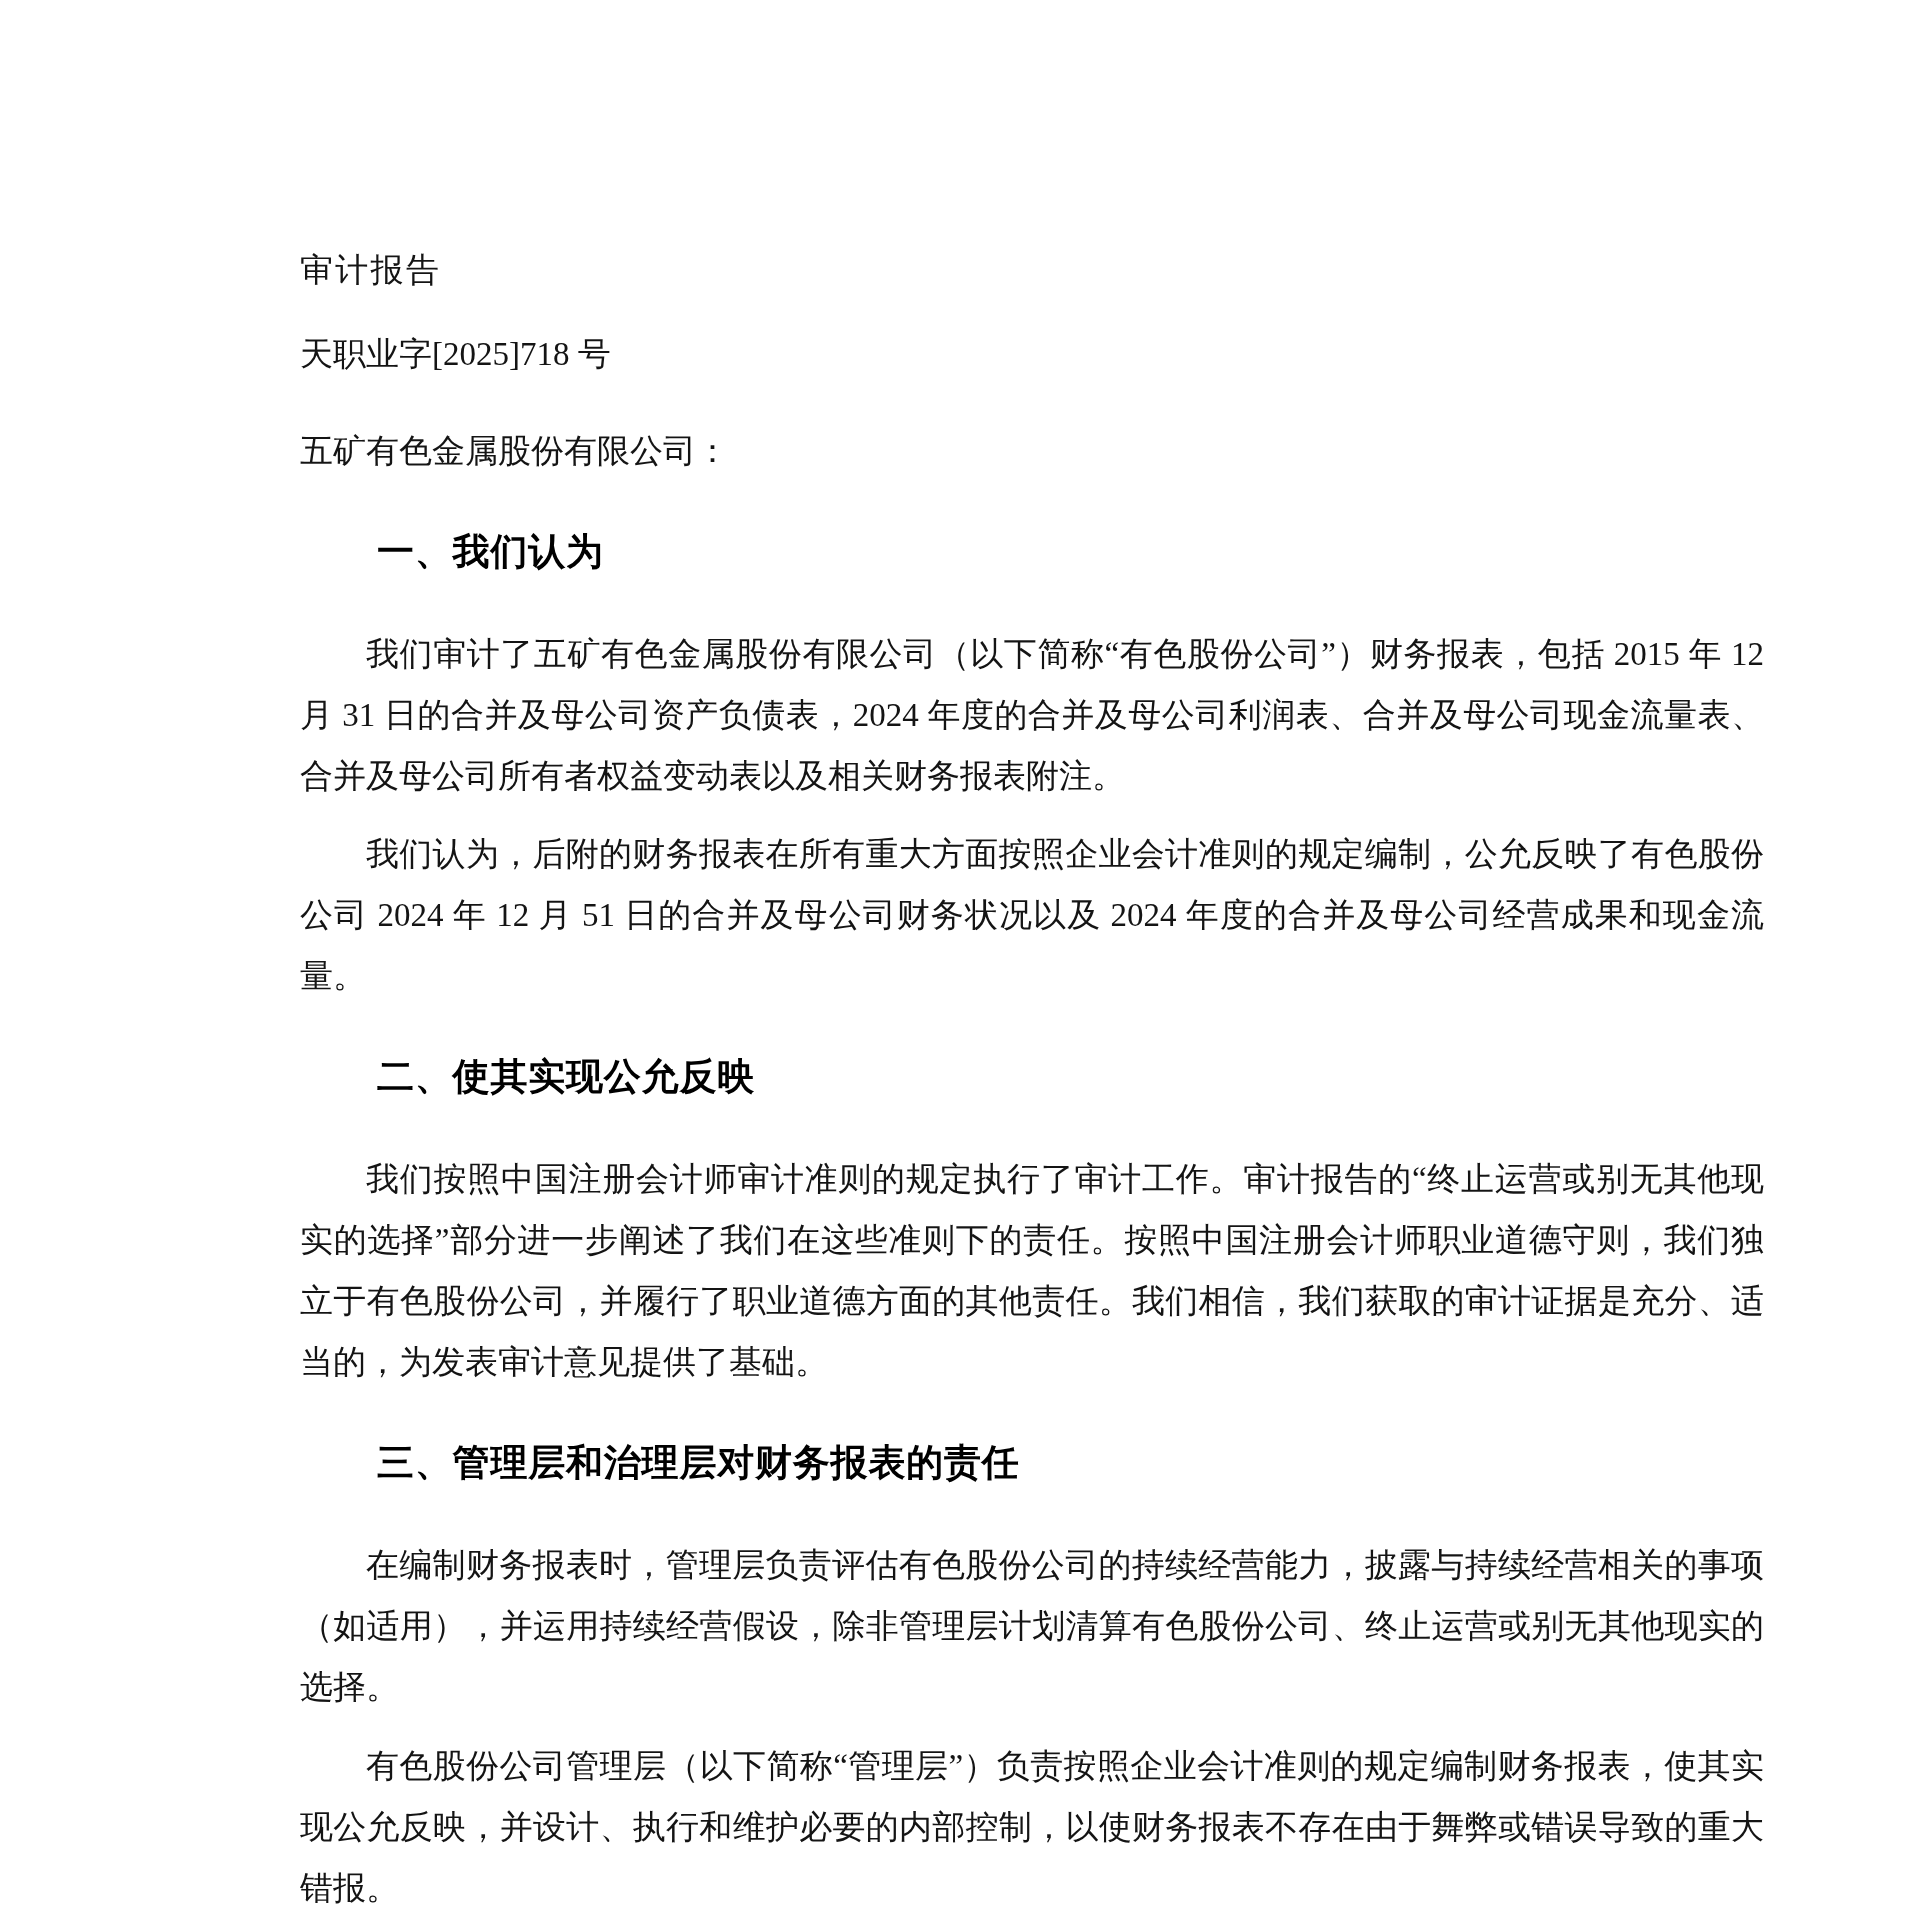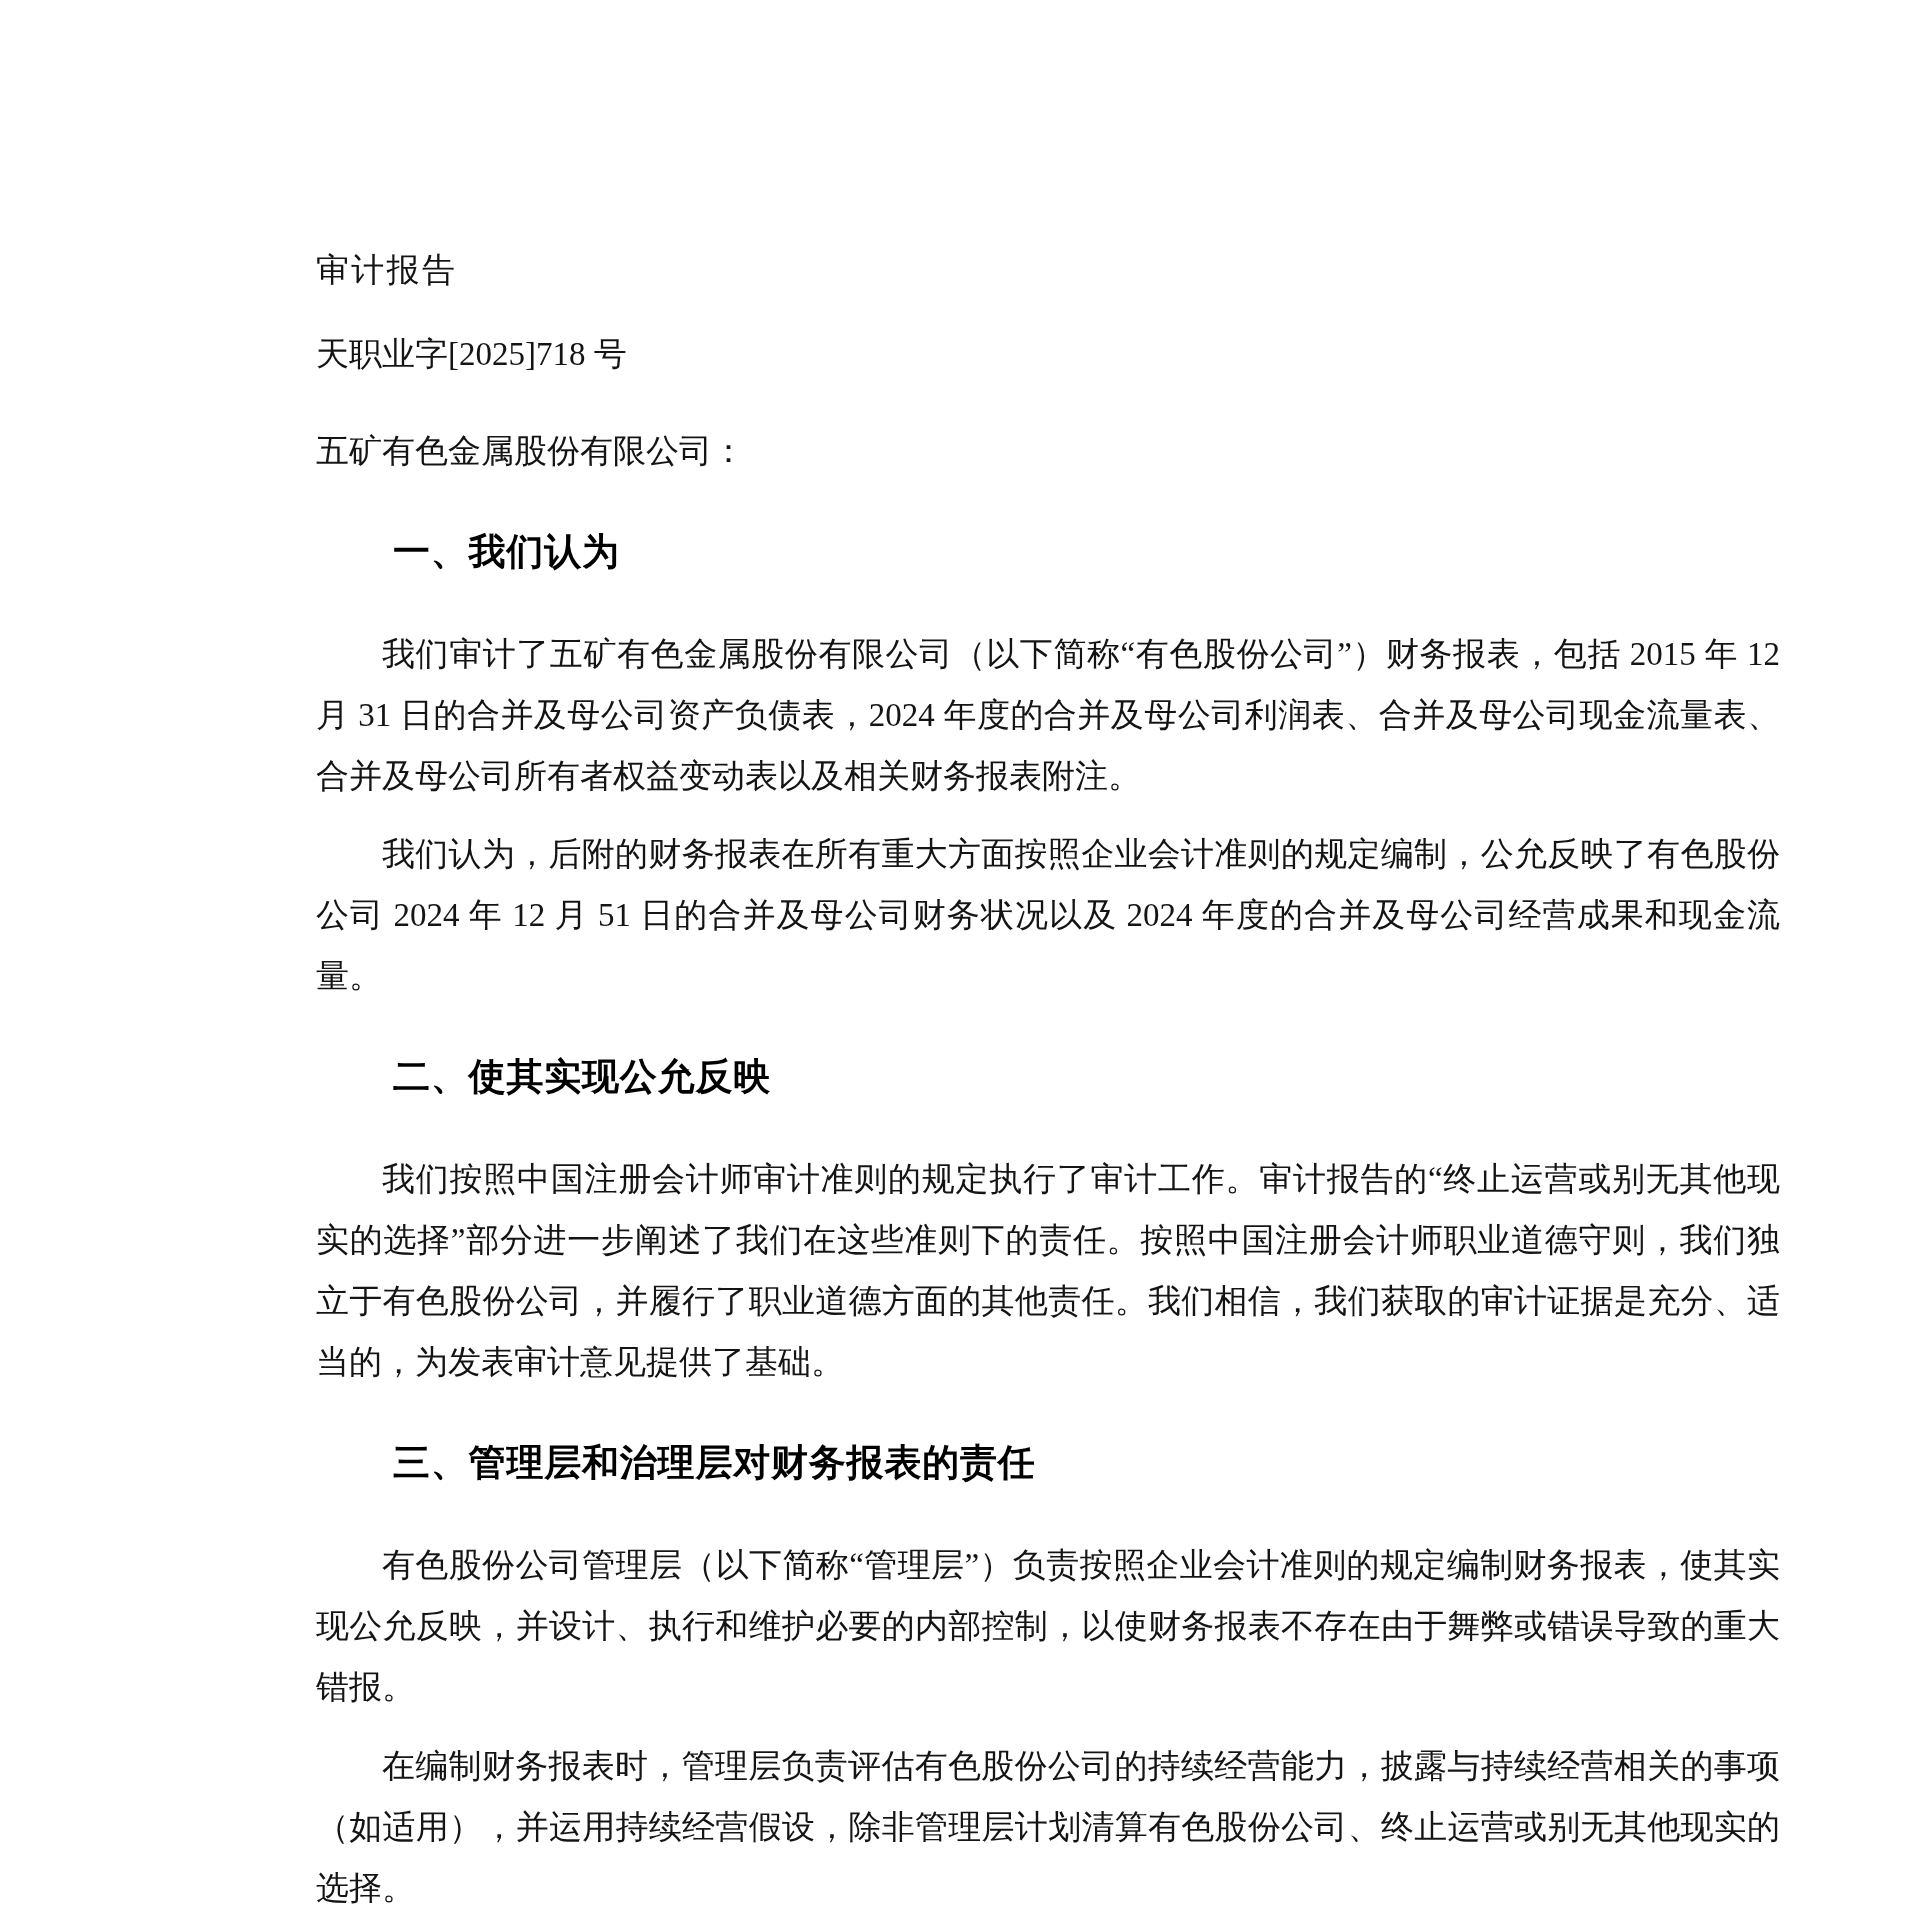--- a/index.html
+++ b/index.html
@@ -7,21 +7,21 @@
     position: relative;
     width: 1996px;
     height: 2828px;
     background: #ffffff;
     color: #141414;
     font-family: "Liberation Serif", "DejaVu Serif", serif;
     overflow: hidden;
   }
   .content {
     position: absolute;
-    left: 316px;
+    left: 300px;
     top: 0;
     width: 1464px;
     padding-top: 240px;
   }
   .doc-type {
     font-size: 33px;
     line-height: 61px;
     letter-spacing: 2.3px;
   }
   .ref-number {
@@ -66,19 +66,19 @@
     <div class="addressee">五矿有色金属股份有限公司：</div>
 
     <h2 class="sec-heading">一、我们认为</h2>
     <p class="body-para">我们审计了五矿有色金属股份有限公司（以下简称“有色股份公司”）财务报表，包括 2015 年 12 月 31 日的合并及母公司资产负债表，2024 年度的合并及母公司利润表、合并及母公司现金流量表、合并及母公司所有者权益变动表以及相关财务报表附注。</p>
     <p class="body-para">我们认为，后附的财务报表在所有重大方面按照企业会计准则的规定编制，公允反映了有色股份公司 2024 年 12 月 51 日的合并及母公司财务状况以及 2024 年度的合并及母公司经营成果和现金流量。</p>
 
     <h2 class="sec-heading">二、使其实现公允反映</h2>
     <p class="body-para">我们按照中国注册会计师审计准则的规定执行了审计工作。审计报告的“终止运营或别无其他现实的选择”部分进一步阐述了我们在这些准则下的责任。按照中国注册会计师职业道德守则，我们独立于有色股份公司，并履行了职业道德方面的其他责任。我们相信，我们获取的审计证据是充分、适当的，为发表审计意见提供了基础。</p>
 
     <h2 class="sec-heading">三、管理层和治理层对财务报表的责任</h2>
+    <p class="body-para">在编制财务报表时，管理层负责评估有色股份公司的持续经营能力，披露与持续经营相关的事项（如适用），并运用持续经营假设，除非管理层计划清算有色股份公司、终止运营或别无其他现实的选择。</p>
     <p class="body-para">有色股份公司管理层（以下简称“管理层”）负责按照企业会计准则的规定编制财务报表，使其实现公允反映，并设计、执行和维护必要的内部控制，以使财务报表不存在由于舞弊或错误导致的重大错报。</p>
-    <p class="body-para">在编制财务报表时，管理层负责评估有色股份公司的持续经营能力，披露与持续经营相关的事项（如适用），并运用持续经营假设，除非管理层计划清算有色股份公司、终止运营或别无其他现实的选择。</p>
 
   </div>
 
 </div>
 
 
 </body></html>

